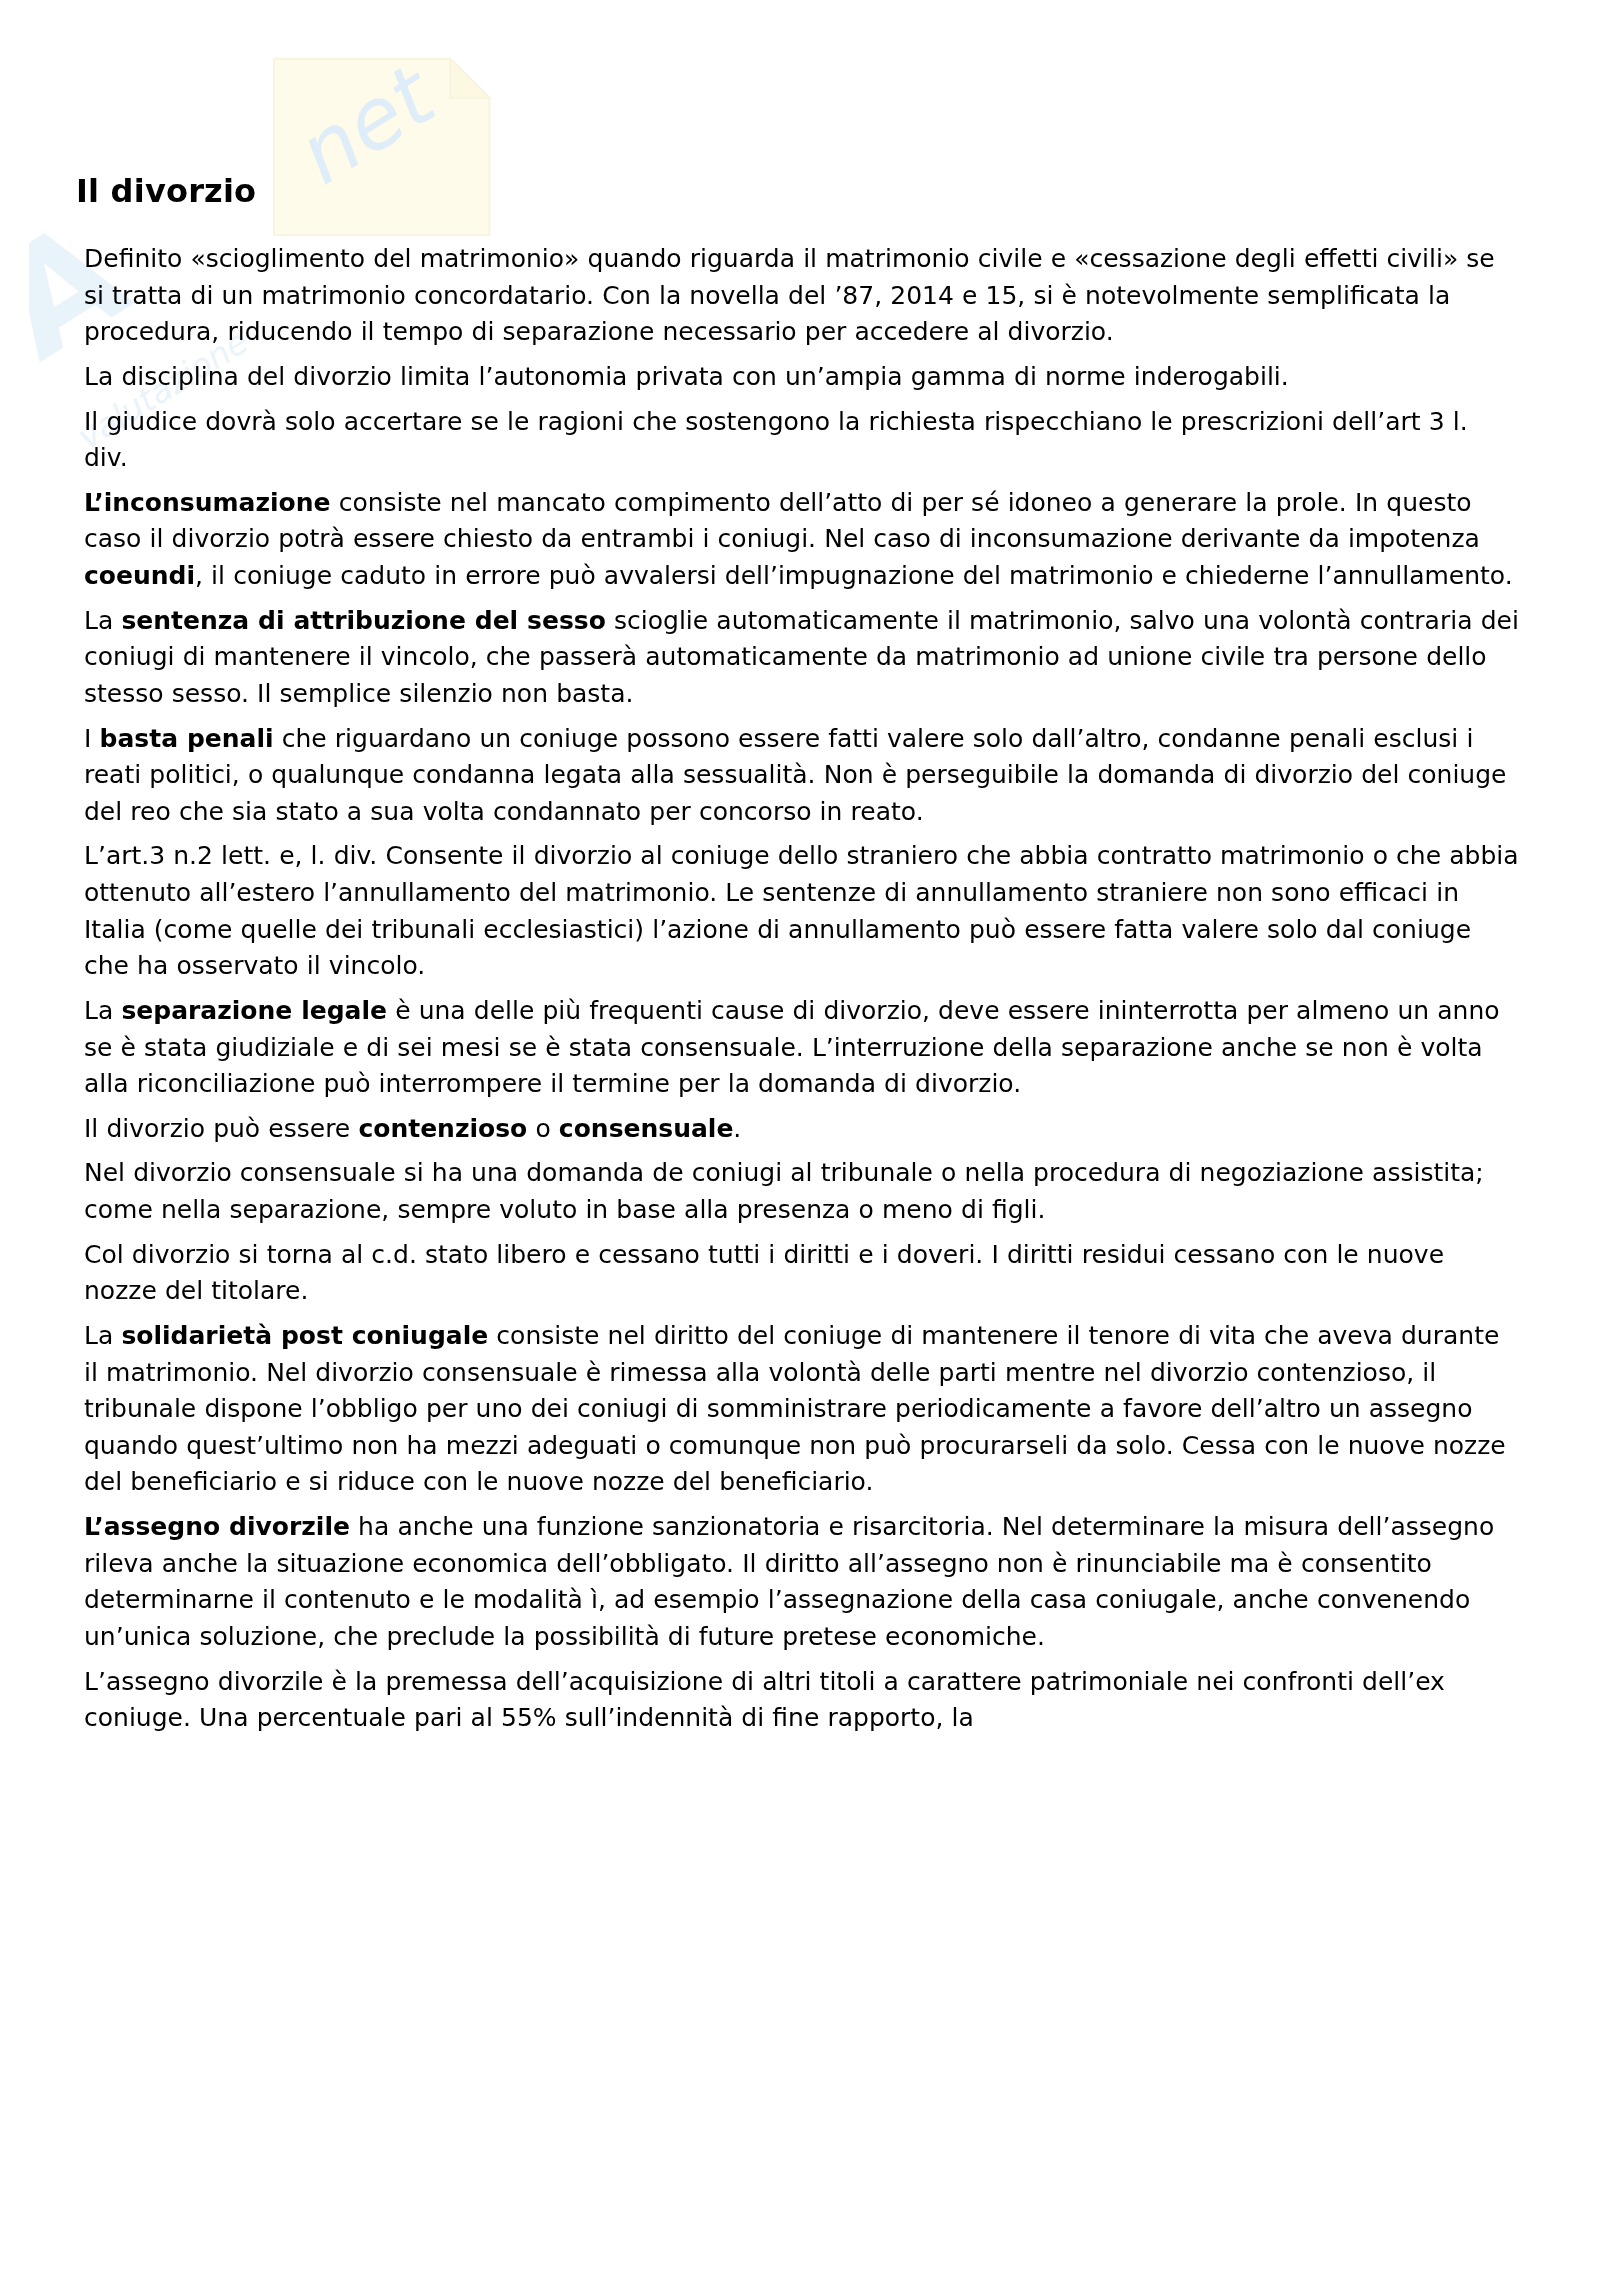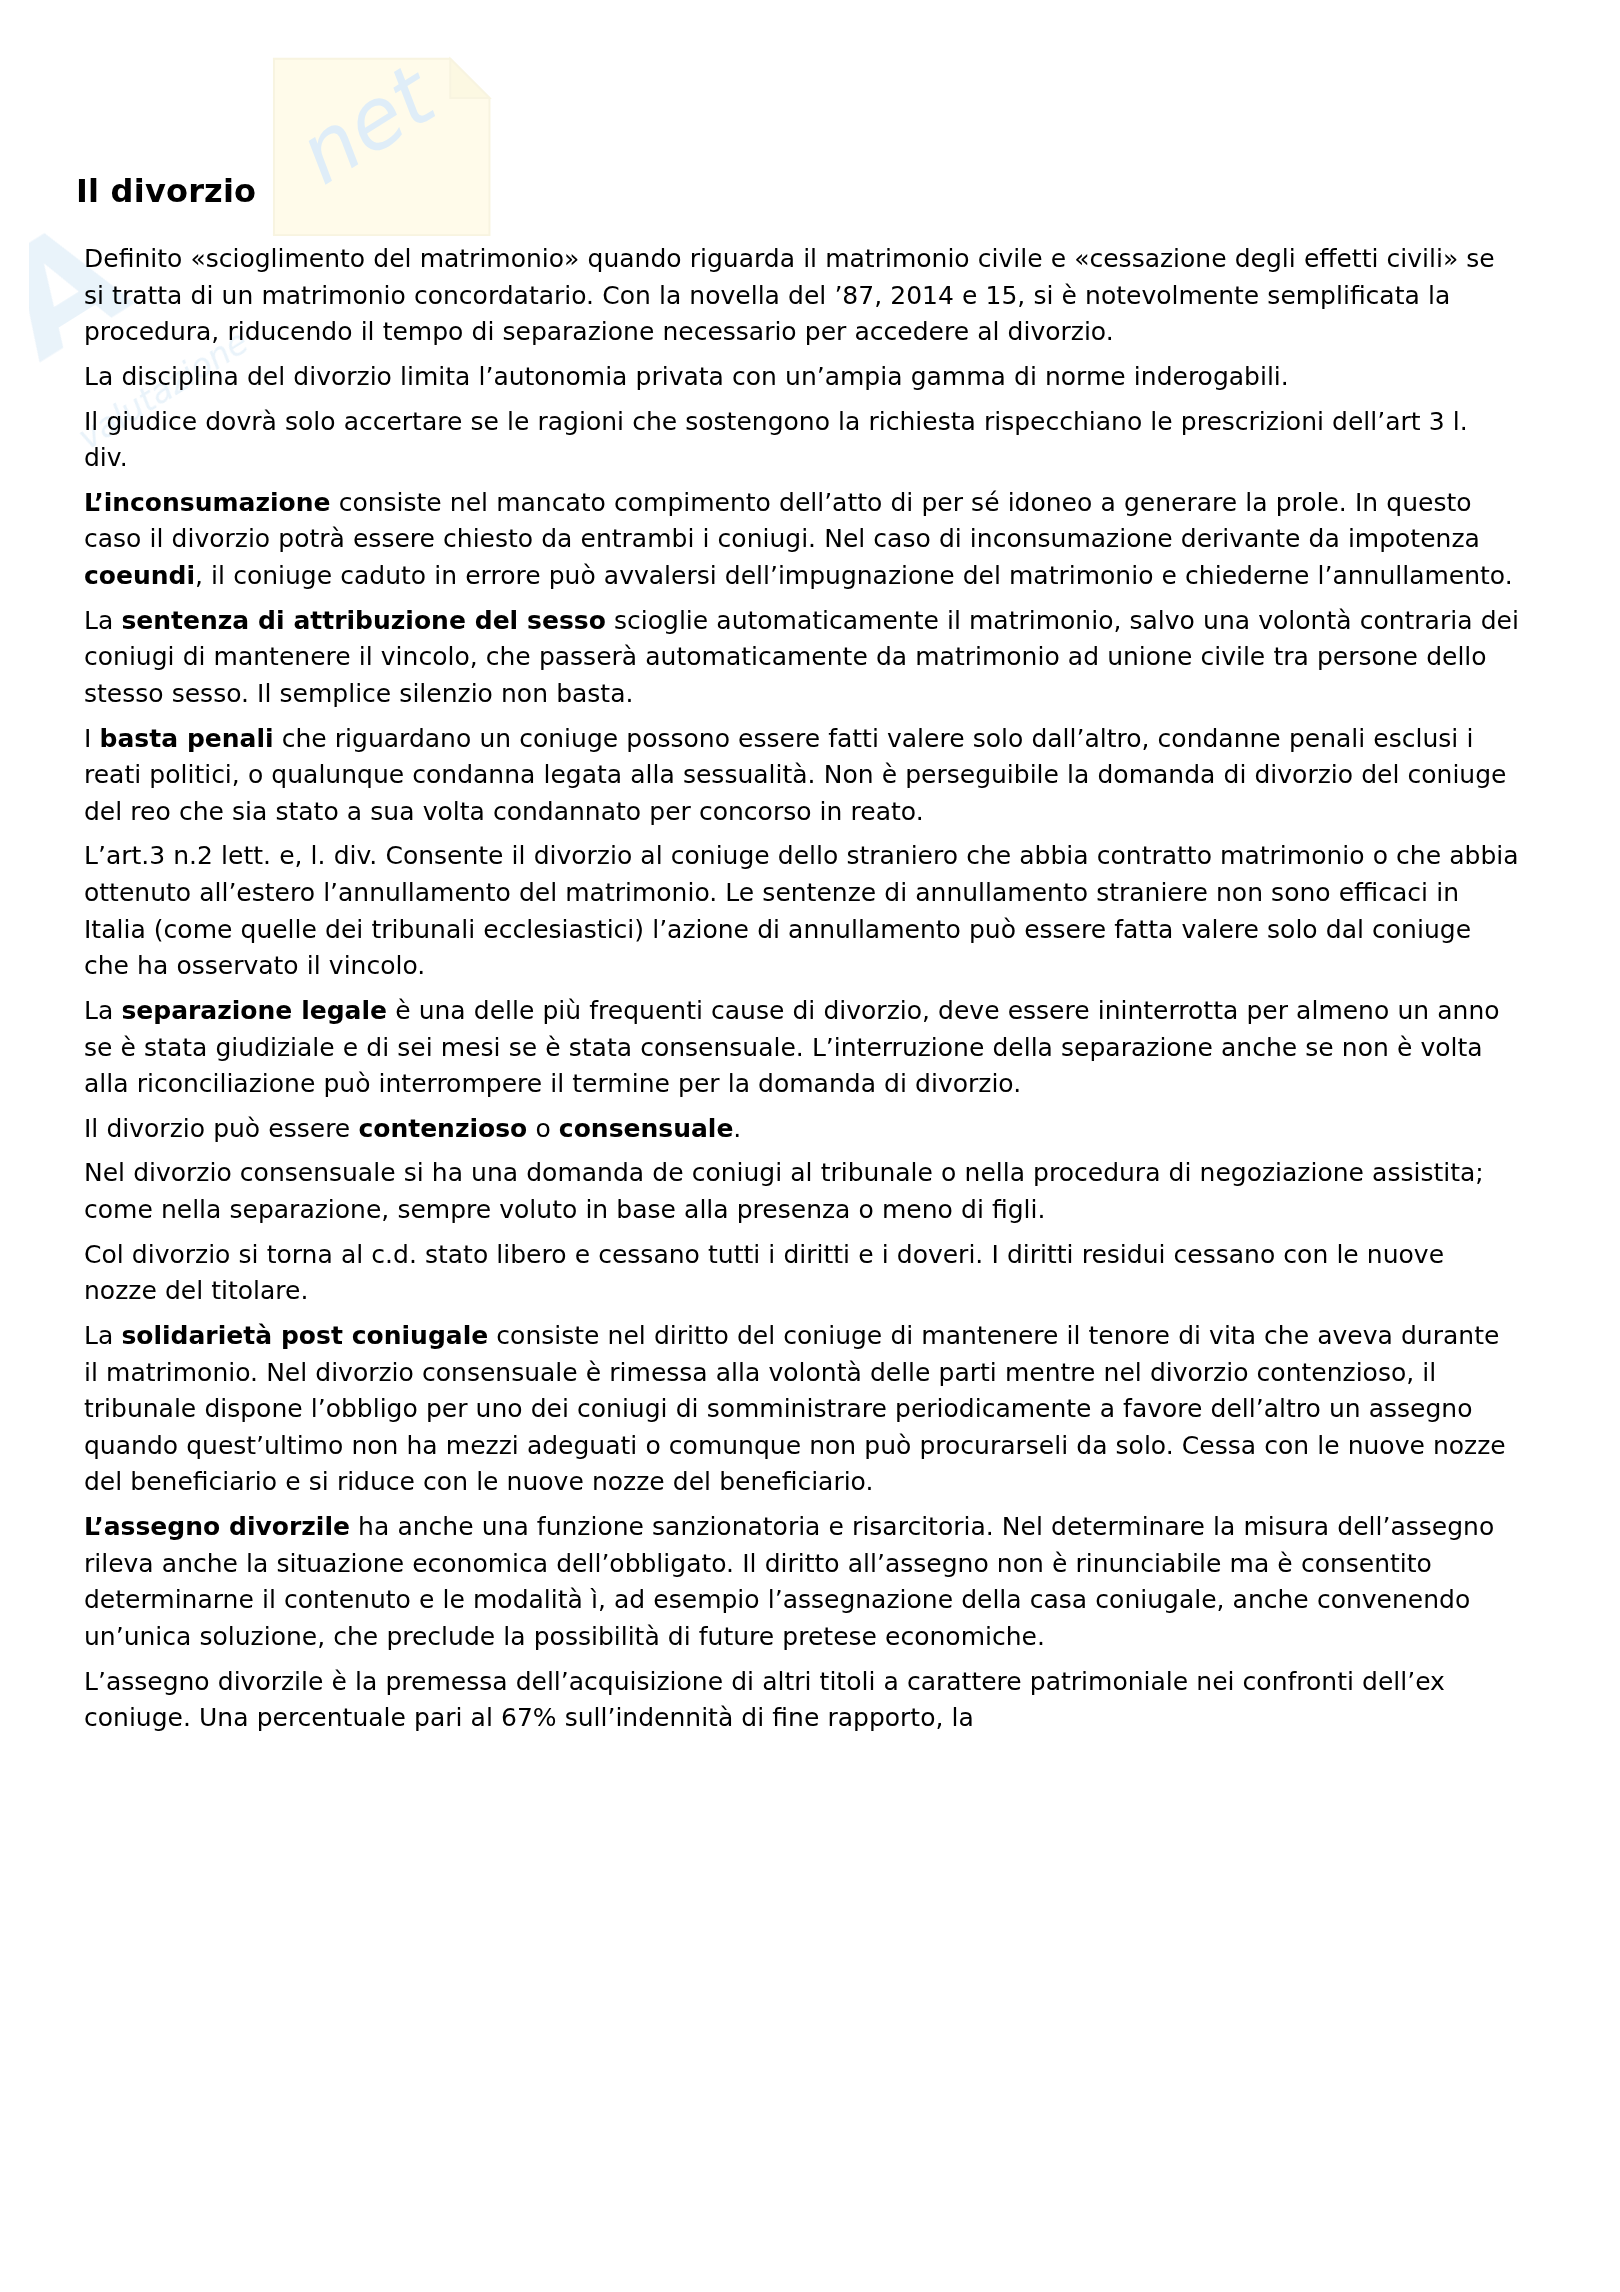--- a/index.html
+++ b/index.html
@@ -75,18 +75,18 @@
         <p class="para"><span class="b">L’inconsumazione</span><span> consiste nel mancato compimento dell’atto di per sé idoneo a generare la prole. In questo caso il divorzio potrà essere chiesto da entrambi i coniugi. Nel caso di inconsumazione derivante da impotenza </span><span class="b">coeundi</span><span>, il coniuge caduto in errore può avvalersi dell’impugnazione del matrimonio e chiederne l’annullamento.</span></p>
         <p class="para"><span>La </span><span class="b">sentenza di attribuzione del sesso</span><span>  scioglie automaticamente il matrimonio, salvo una volontà contraria dei coniugi di mantenere il vincolo, che passerà automaticamente da matrimonio ad unione civile tra persone dello stesso sesso. Il semplice silenzio non basta.</span></p>
         <p class="para"><span>I </span><span class="b">basta penali</span><span> che riguardano un coniuge possono essere fatti valere solo dall’altro, condanne penali esclusi i reati politici, o qualunque condanna legata alla sessualità. Non è perseguibile la domanda di divorzio del coniuge del reo che sia stato a sua volta condannato per concorso in reato.</span></p>
         <p class="para"><span>L’art.3 n.2 lett. e, l. div. Consente il divorzio al coniuge dello straniero che abbia contratto matrimonio o che abbia ottenuto all’estero l’annullamento del matrimonio. Le sentenze di annullamento straniere non sono efficaci in Italia (come quelle dei tribunali ecclesiastici) l’azione di annullamento può essere fatta valere solo dal coniuge che ha osservato il vincolo.</span></p>
         <p class="para"><span>La </span><span class="b">separazione legale</span><span> è una delle più frequenti cause di divorzio, deve essere ininterrotta per almeno un anno se è stata giudiziale e di sei mesi se è stata consensuale. L’interruzione della separazione anche se non è volta alla riconciliazione può interrompere il termine per la domanda di divorzio.</span></p>
         <p class="para"><span>Il divorzio può essere </span><span class="b">contenzioso</span><span> o </span><span class="b">consensuale</span><span>.</span></p>
         <p class="para"><span>Nel divorzio consensuale si ha una domanda de coniugi al tribunale o nella procedura di negoziazione assistita; come nella separazione, sempre voluto in base alla presenza o meno di figli.</span></p>
         <p class="para"><span>Col divorzio si torna al c.d. stato libero e cessano tutti i diritti e i doveri. I diritti residui cessano con le nuove nozze del titolare.</span></p>
         <p class="para"><span>La </span><span class="b">solidarietà post coniugale</span><span> consiste nel diritto del coniuge di mantenere il tenore di vita che aveva durante il matrimonio. Nel divorzio consensuale è rimessa alla volontà delle parti mentre nel divorzio contenzioso, il tribunale dispone l’obbligo per uno dei coniugi di somministrare periodicamente a favore dell’altro un assegno quando quest’ultimo non ha mezzi adeguati o comunque non può procurarseli da solo. Cessa con le nuove nozze del beneficiario e si riduce con le nuove nozze del beneficiario.</span></p>
         <p class="para"><span class="b">L’assegno divorzile</span><span> ha anche una funzione sanzionatoria e risarcitoria. Nel determinare la misura dell’assegno rileva anche la situazione economica dell’obbligato. Il diritto all’assegno non è rinunciabile ma è consentito determinarne il contenuto e le modalità ì, ad esempio l’assegnazione della casa coniugale, anche convenendo un’unica soluzione, che preclude la possibilità di future pretese economiche.</span></p>
-        <p class="para"><span>L’assegno divorzile è la premessa dell’acquisizione di altri titoli a carattere patrimoniale nei confronti dell’ex coniuge. Una percentuale pari al 67% sull’indennità di fine rapporto, la</span></p>
+        <p class="para"><span>L’assegno divorzile è la premessa dell’acquisizione di altri titoli a carattere patrimoniale nei confronti dell’ex coniuge. Una percentuale pari al 55% sull’indennità di fine rapporto, la</span></p>
       </div>
   </div>
 
 </div>
 
 
 </body></html>

